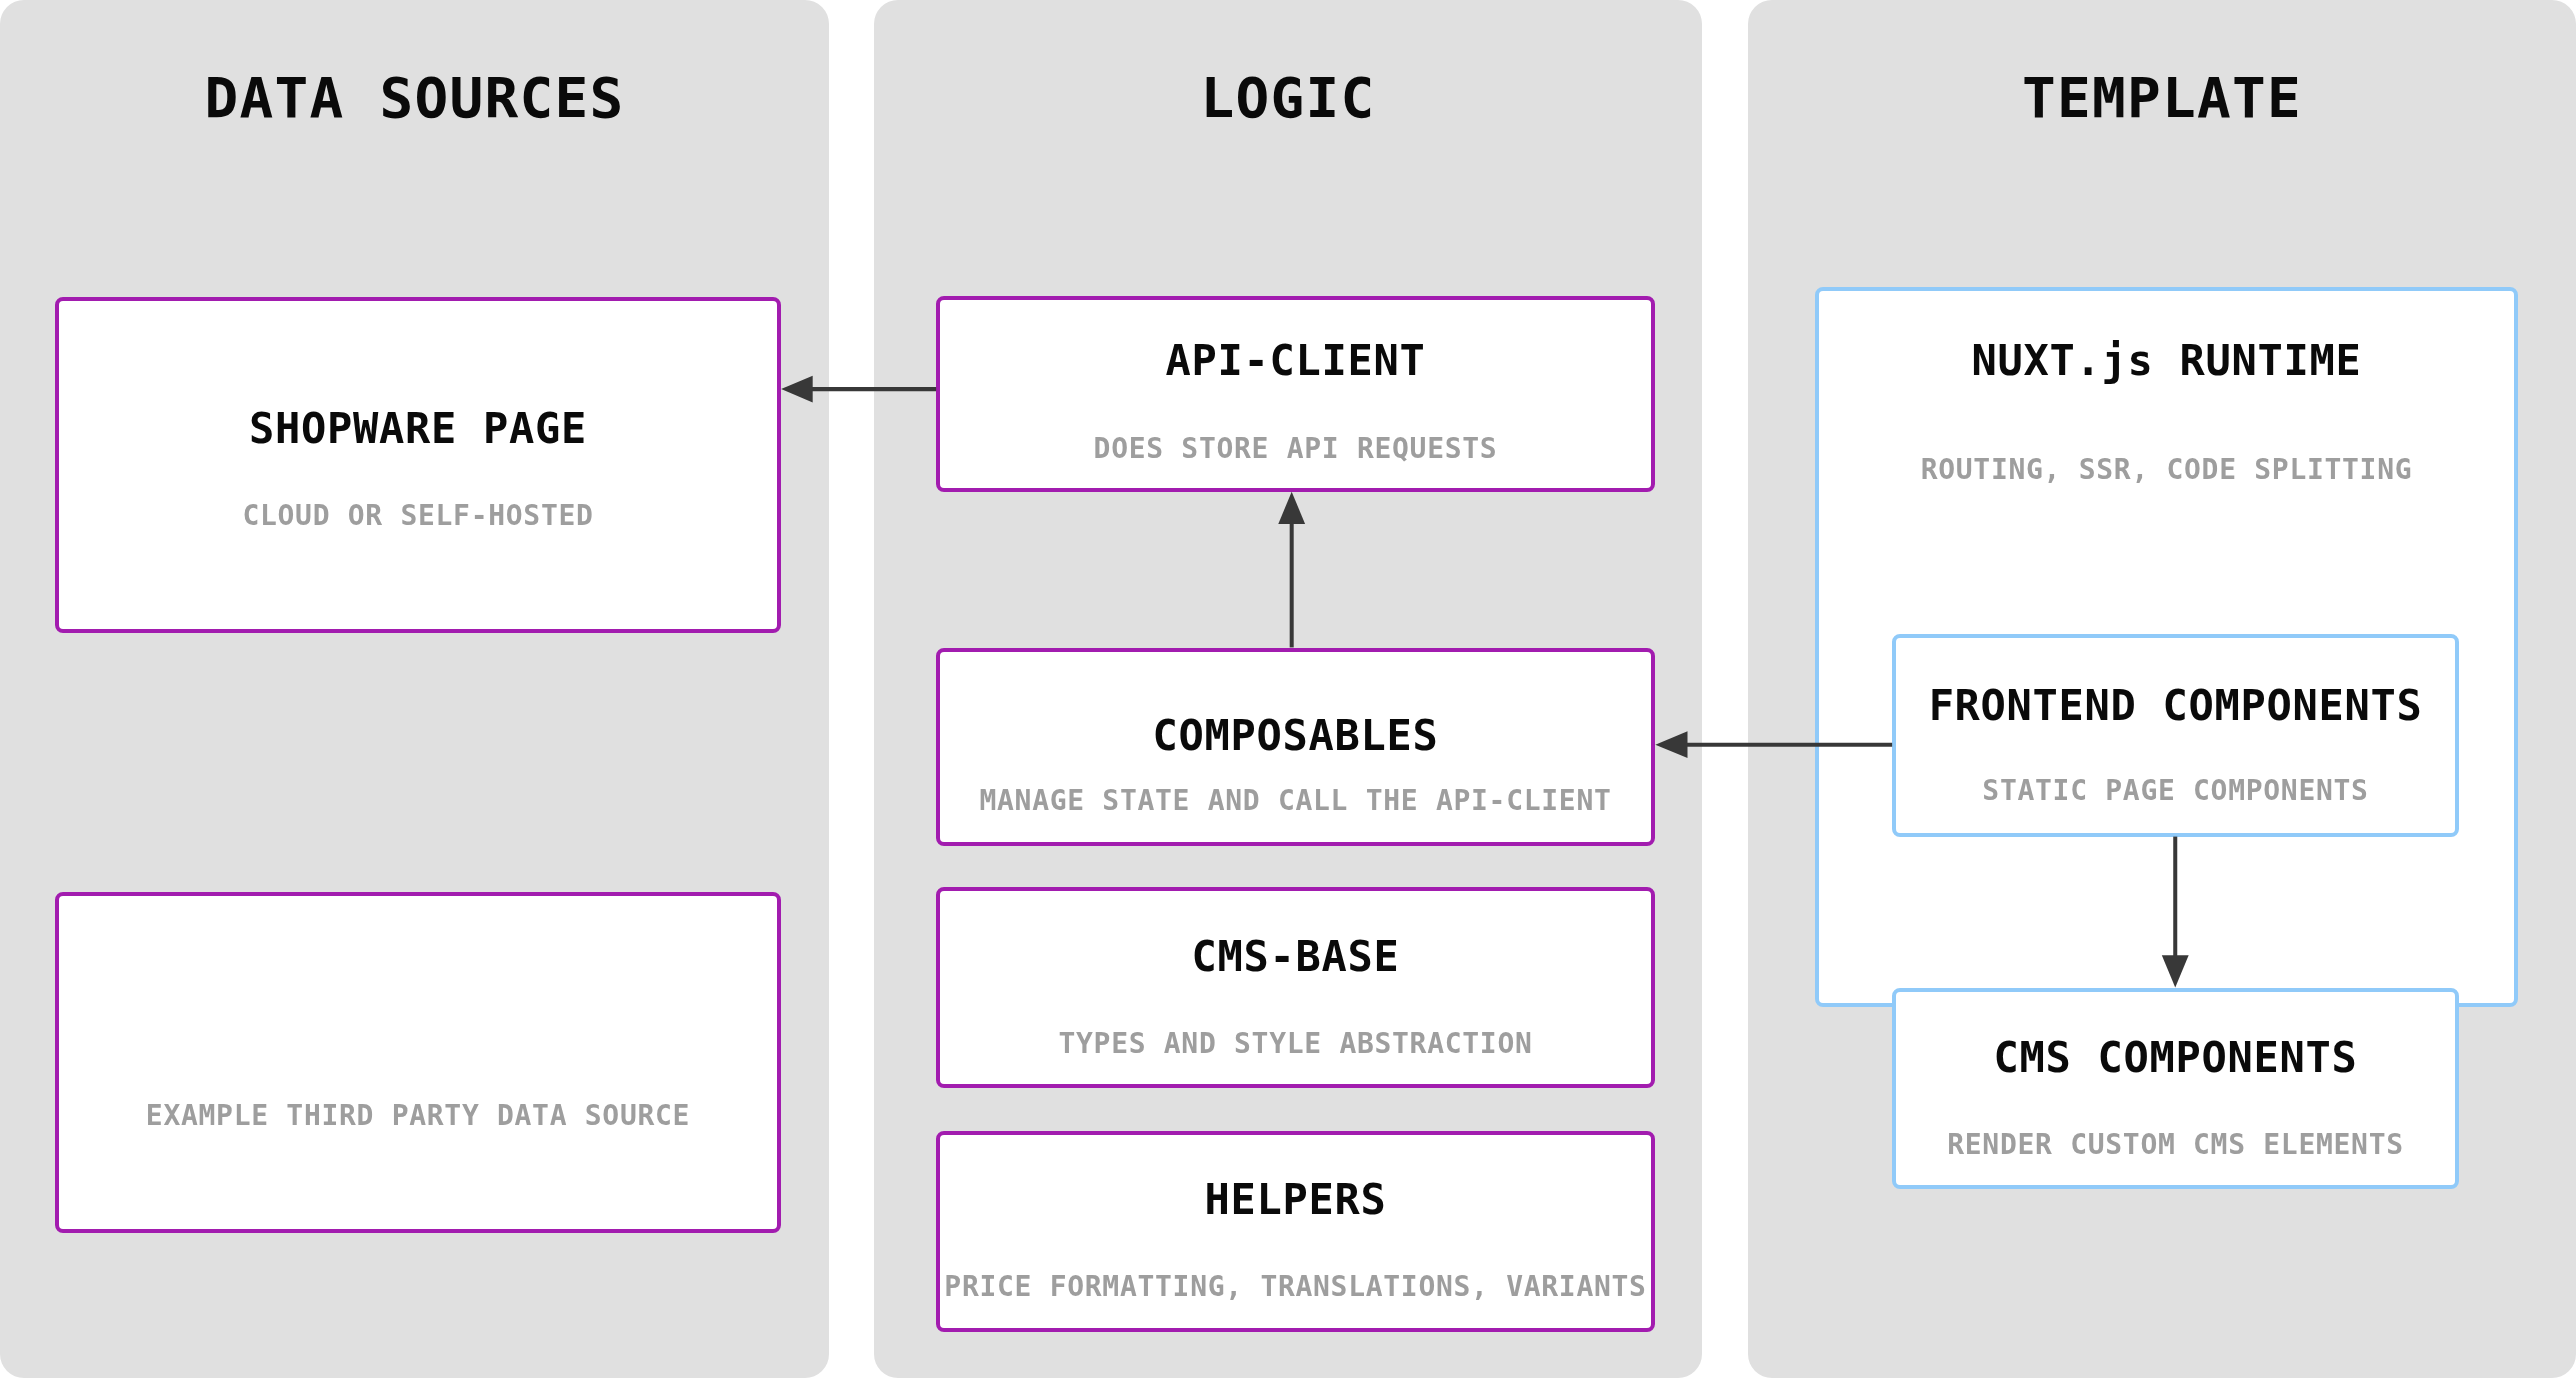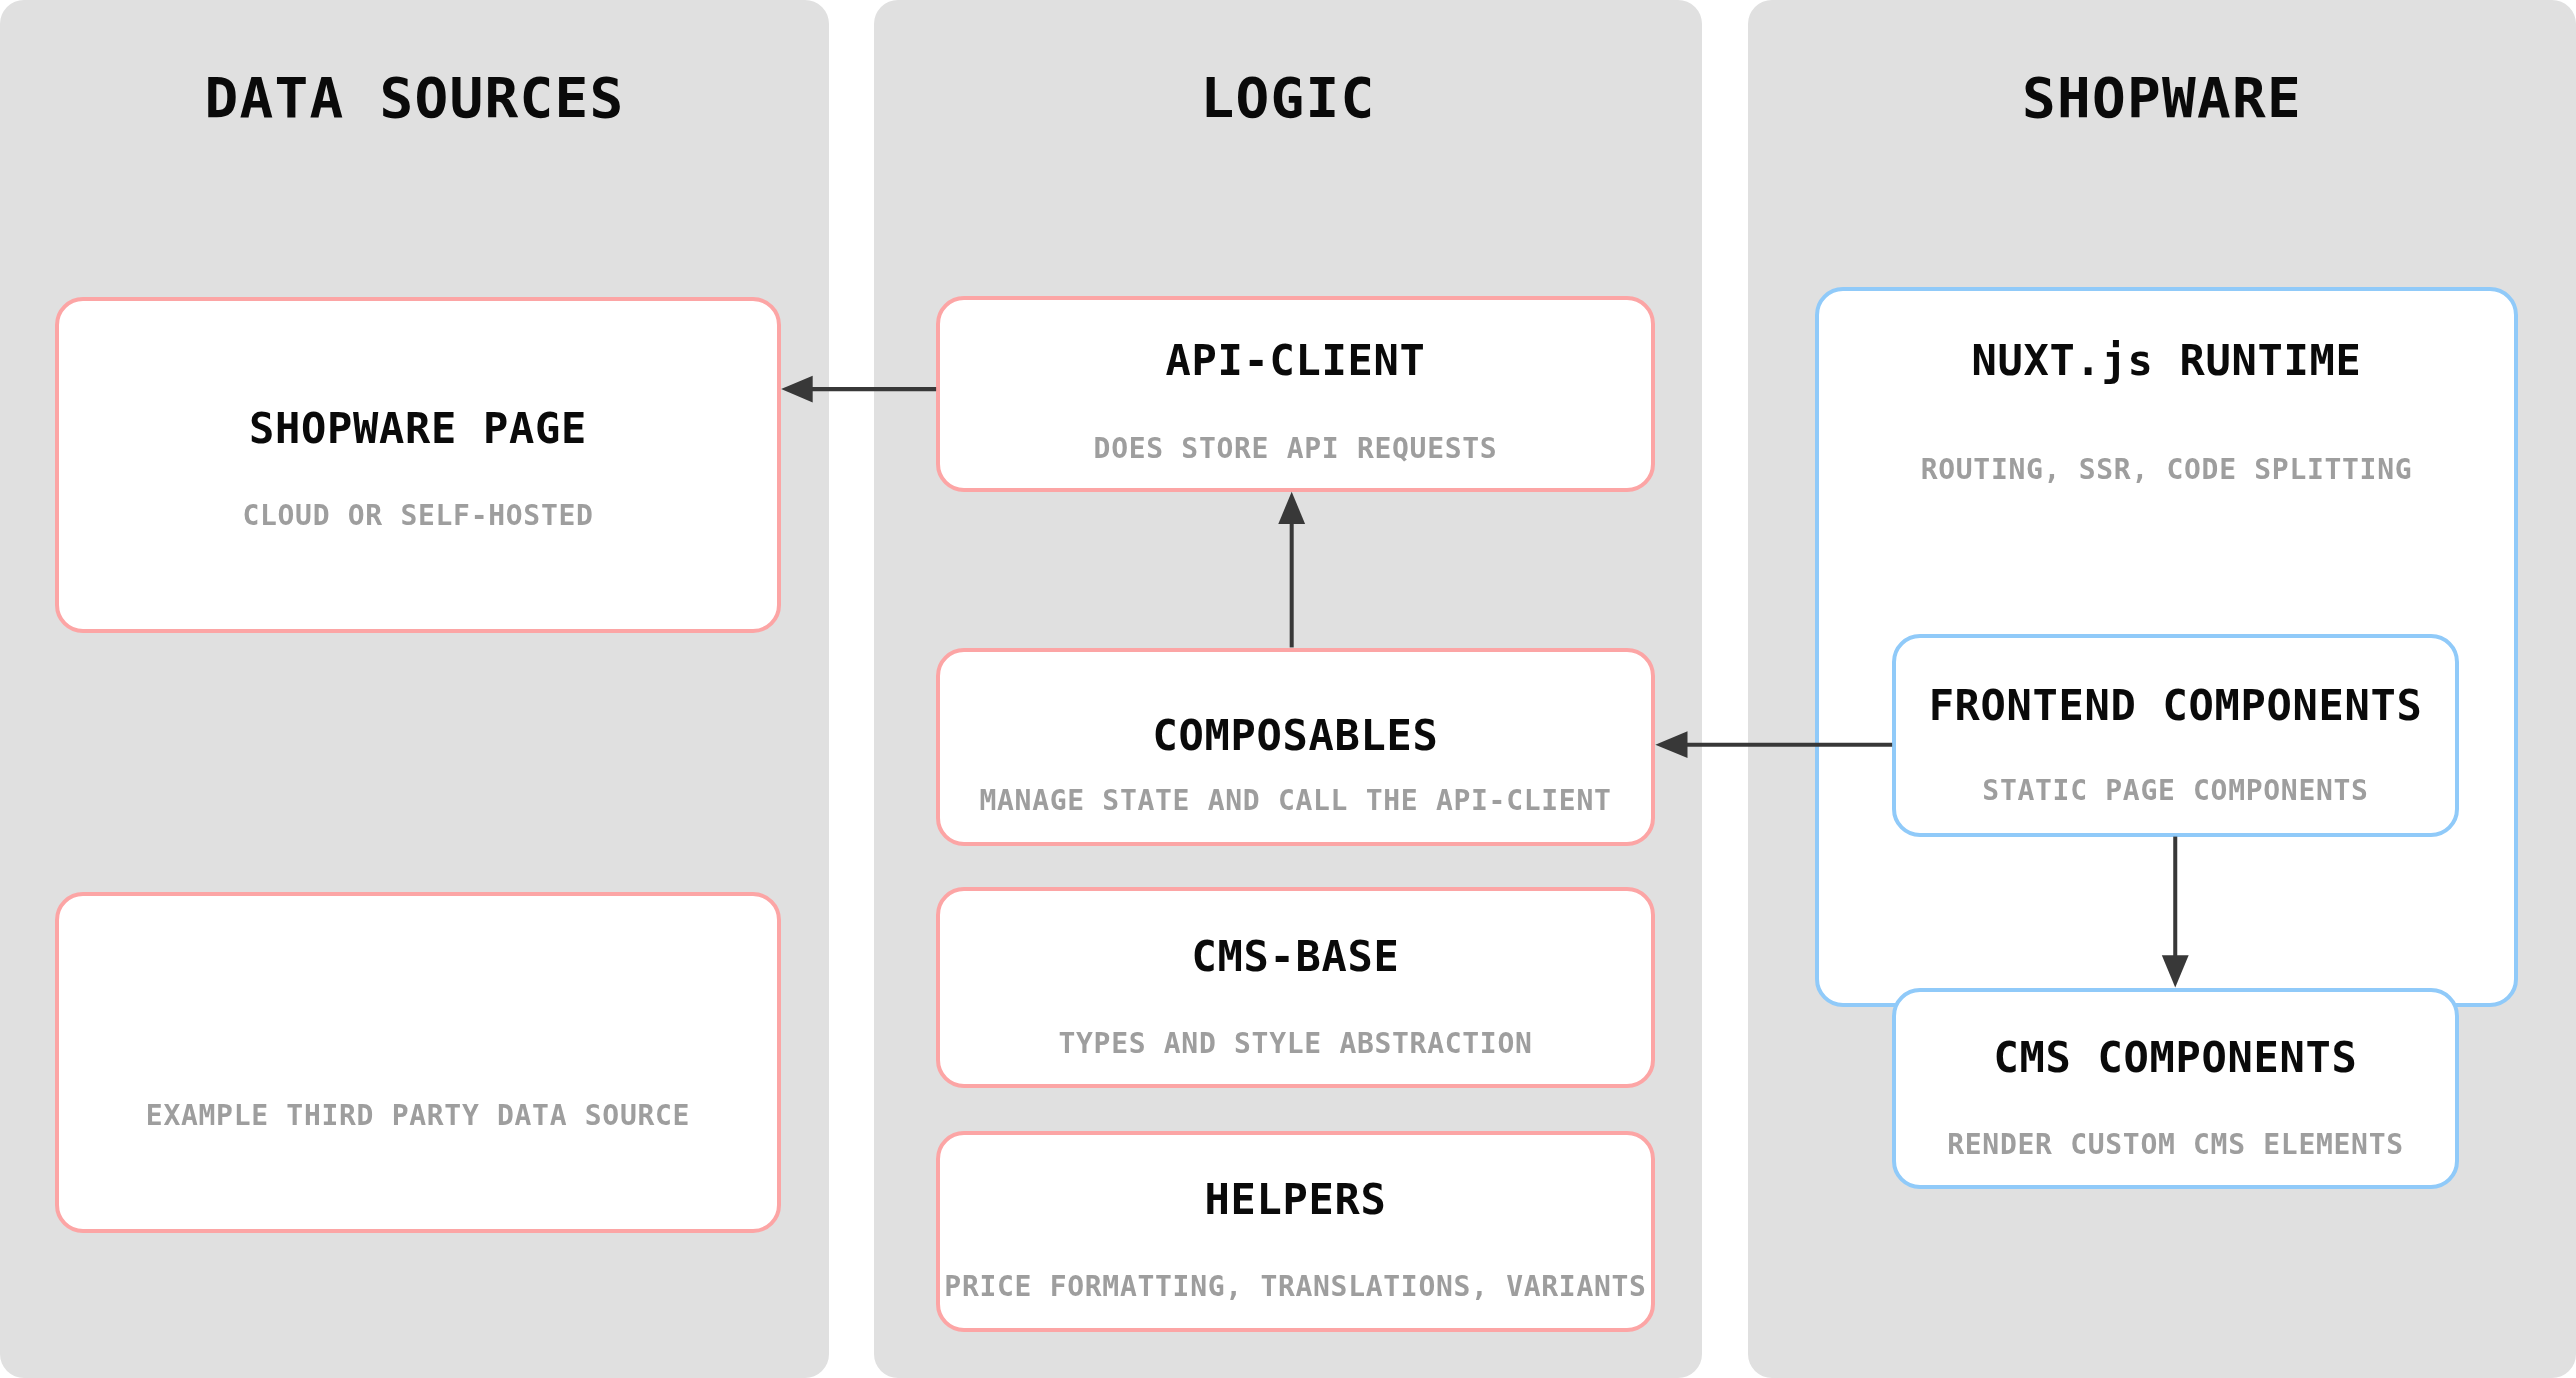--- a/index.html
+++ b/index.html
@@ -36,22 +36,22 @@
     font-size: 56px;
     font-weight: 700;
     color: #0a0a0a;
     letter-spacing: 1.3px;
     white-space: nowrap;
   }
 
   .box {
     position: absolute;
     background: #ffffff;
-    border: 4px solid #fca5a5;
-    border-radius: 28px;
+    border: 4px solid #a21caf;
+    border-radius: 8px;
     box-sizing: border-box;
   }
   .box.light { border-color: #90caf9; }
 
   .box-title, .box-sub {
     position: absolute;
     left: 0; right: 0;
     text-align: center;
     transform: translateY(-50%);
     white-space: nowrap;
@@ -123,21 +123,21 @@
 
   <div class="column col-1">
     <div class="col-header">DATA SOURCES</div>
   </div>
 
   <div class="column col-2">
     <div class="col-header">LOGIC</div>
   </div>
 
   <div class="column col-3">
-    <div class="col-header">SHOPWARE</div>
+    <div class="col-header">TEMPLATE</div>
   </div>
 
   <div class="box box-shopware">
     <div class="box-title">SHOPWARE PAGE</div>
     <div class="box-sub">CLOUD OR SELF-HOSTED</div>
   </div>
 
   <div class="box box-cms">
     <div class="box-sub">EXAMPLE THIRD PARTY DATA SOURCE</div>
   </div>

